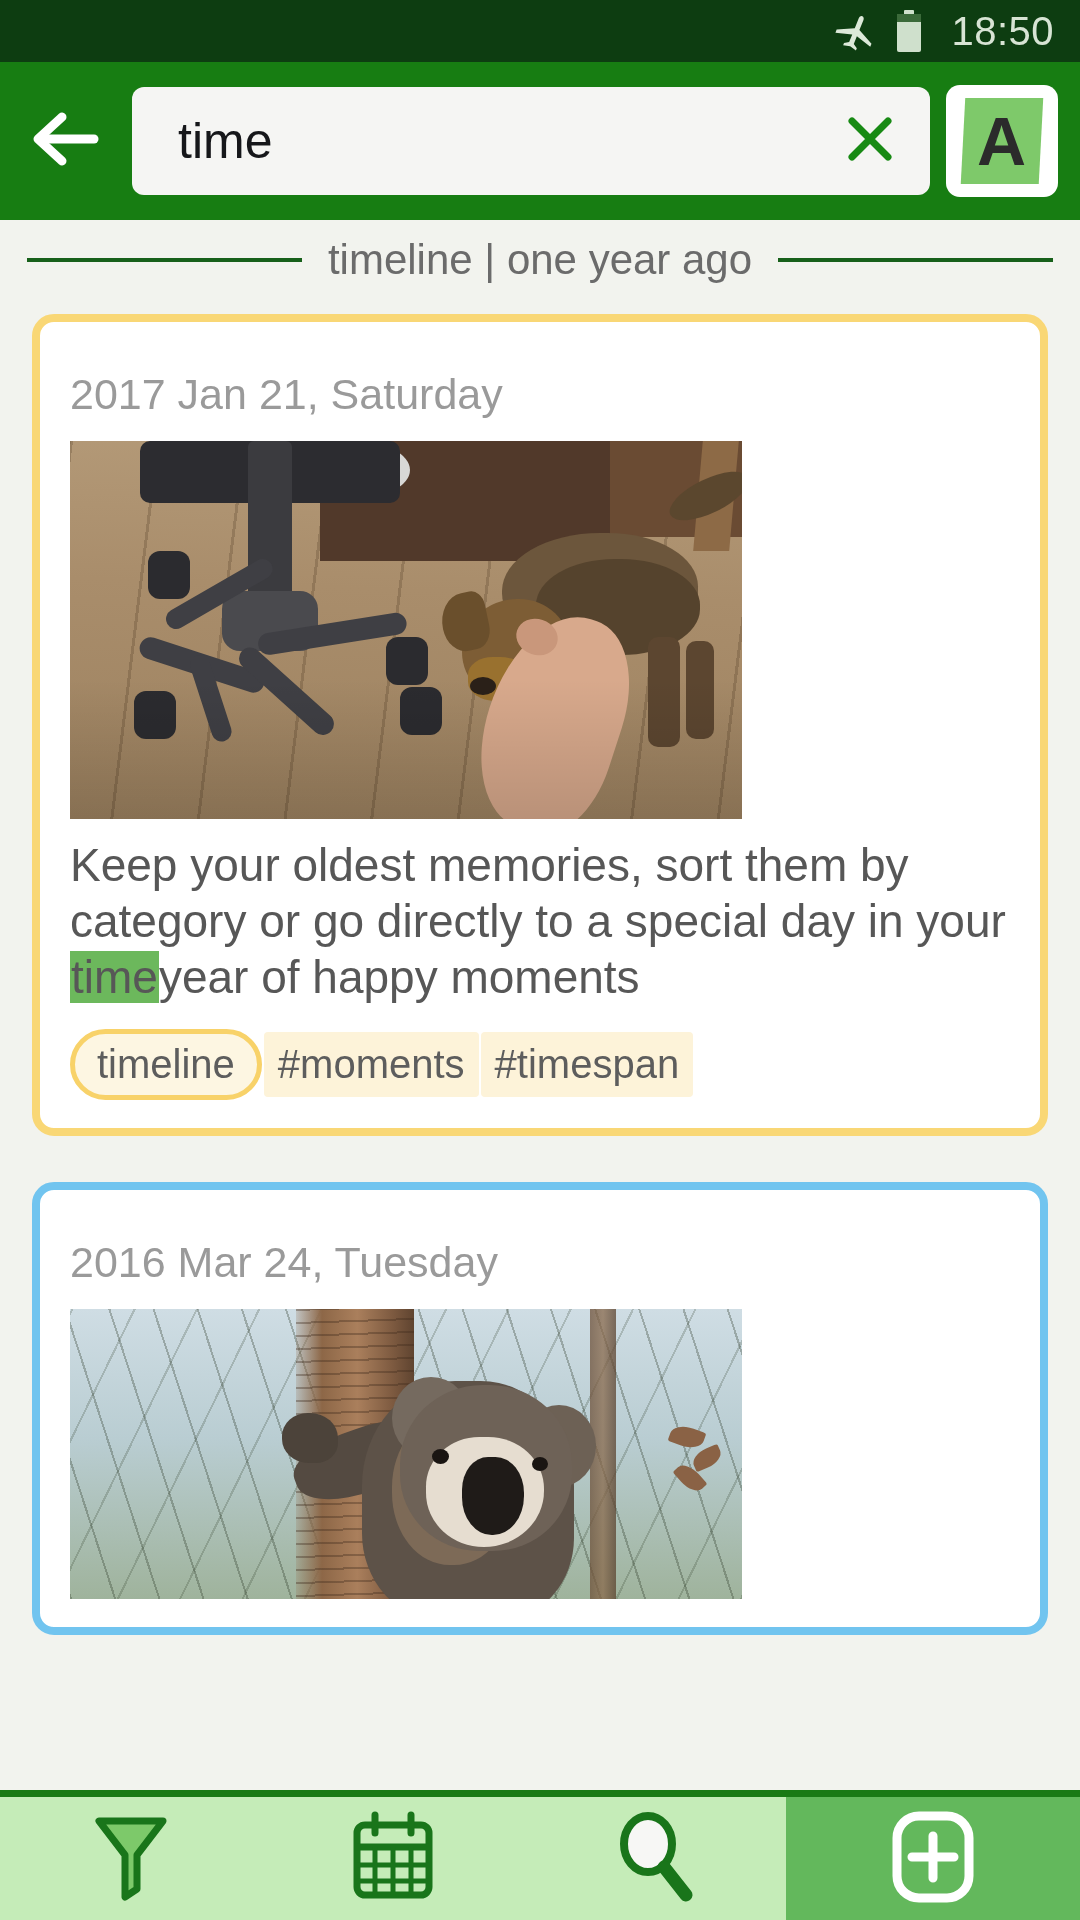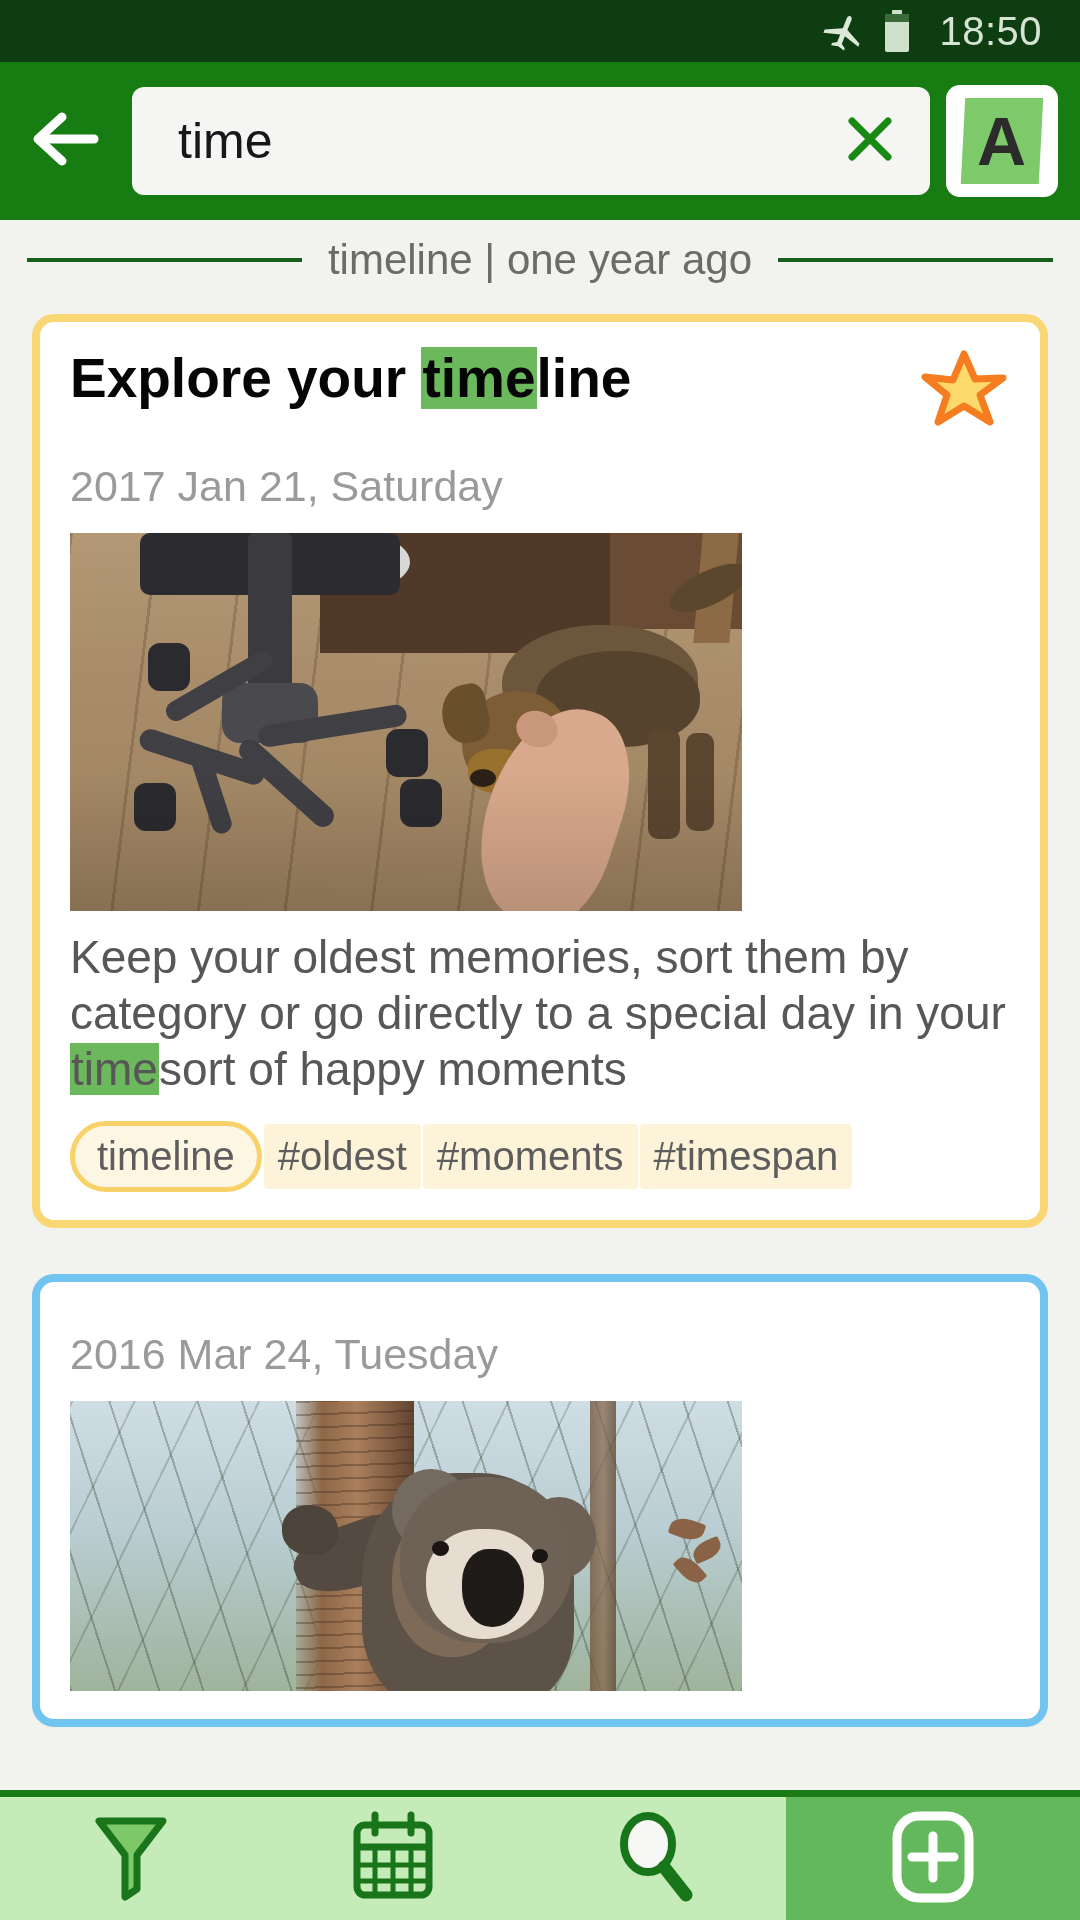--- a/index.html
+++ b/index.html
@@ -15,21 +15,21 @@
     overflow: hidden;
     background: #f2f3ee;
   }
 
   
   .statusbar {
     position: absolute; top: 0; left: 0;
     width: 1080px; height: 62px;
     background: #0d3d11;
     display: flex; align-items: center; justify-content: flex-end;
-    padding-right: 38px;
+    padding-right: 26px;
     box-sizing: border-box;
   }
   .sb-icons { display: flex; align-items: center; gap: 16px; }
   .airplane-icon svg { display: block; }
   .battery-icon {
     position: relative;
     width: 24px; height: 42px;
   }
   .battery-body {
     position: absolute; bottom: 0; left: 0;
@@ -487,30 +487,20 @@
 
   <div class="section-header">
     <span class="sh-line"></span>
     <span class="sh-text">timeline | one year ago</span>
     <span class="sh-line"></span>
   </div>
 
   <div class="cards">
 
     <div class="card">
-      <div class="card-head">
-        <div class="card-title"><span>Explore your </span><span class="hl">time</span><span>line</span></div>
-        <div class="star-wrap">
-          <span>
-            <svg width="92" height="88" viewBox="0 0 92 88">
-              <path d="M46 6 L57 31 L85 30 L62 47 L72 74 L46 58 L20 74 L29 47 L7 29 L35 32 Z" fill="#fcd96a" stroke="#f57c1f" stroke-width="7" stroke-linejoin="round" stroke-linecap="round"></path>
-            </svg>
-          </span>
-        </div>
-      </div>
 
       <div class="card-date">2017 Jan 21, Saturday</div>
 
       <div class="card-photo">
         <div class="floor"></div>
         <div class="floor-lines"></div>
         <div class="wall-dark"></div>
         <div class="wall-dark2"></div>
         <div class="beam2"></div>
 
@@ -536,25 +526,24 @@
         <div class="dog-head"></div>
         <div class="dog-ear"></div>
         <div class="dog-snout"></div>
         <div class="dog-nose"></div>
         <div class="dog-eye"></div>
         <div class="foot"></div>
         <div class="foot-toe"></div>
         <div class="floor-shadow"></div>
       </div>
 
-      <div class="card-body"><span>Keep your oldest memories, sort them by category or go directly to a special day in your </span><span class="hl">time</span><span>sort of happy moments</span></div>
+      <div class="card-body"><span>Keep your oldest memories, sort them by category or go directly to a special day in your </span><span class="hl">time</span><span>year of happy moments</span></div>
 
       <div class="tags">
         <span class="tag primary">timeline</span>
-        <span class="tag">#oldest</span>
         <span class="tag">#moments</span>
         <span class="tag">#timespan</span>
       </div>
     </div>
 
     <div class="card blue">
       <div class="card-date">2016 Mar 24, Tuesday</div>
 
       <div class="card-photo koala">
         <div class="sky"></div>

